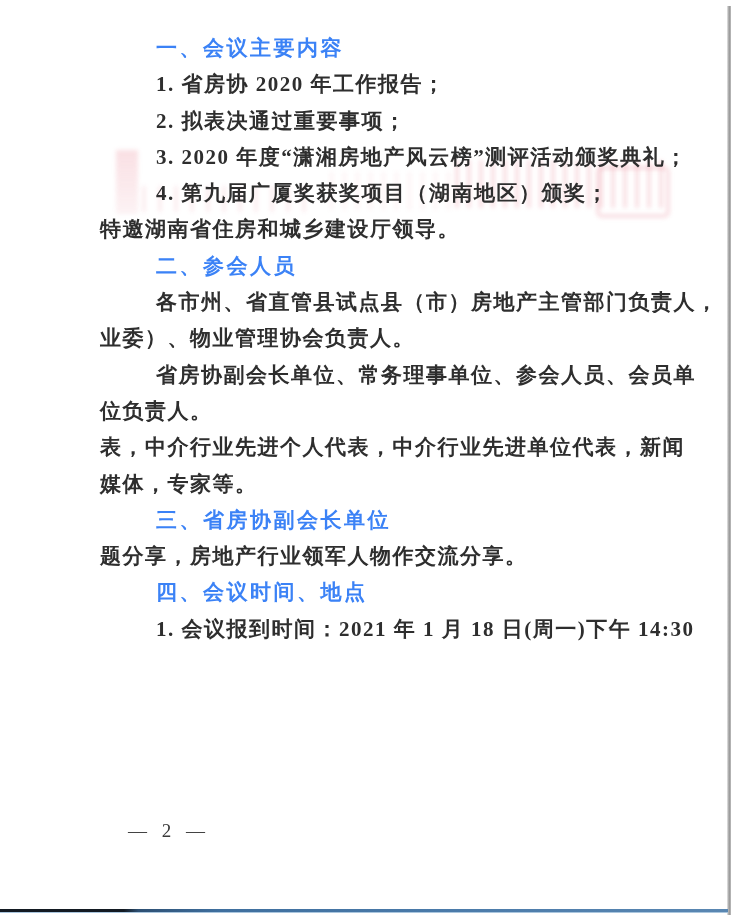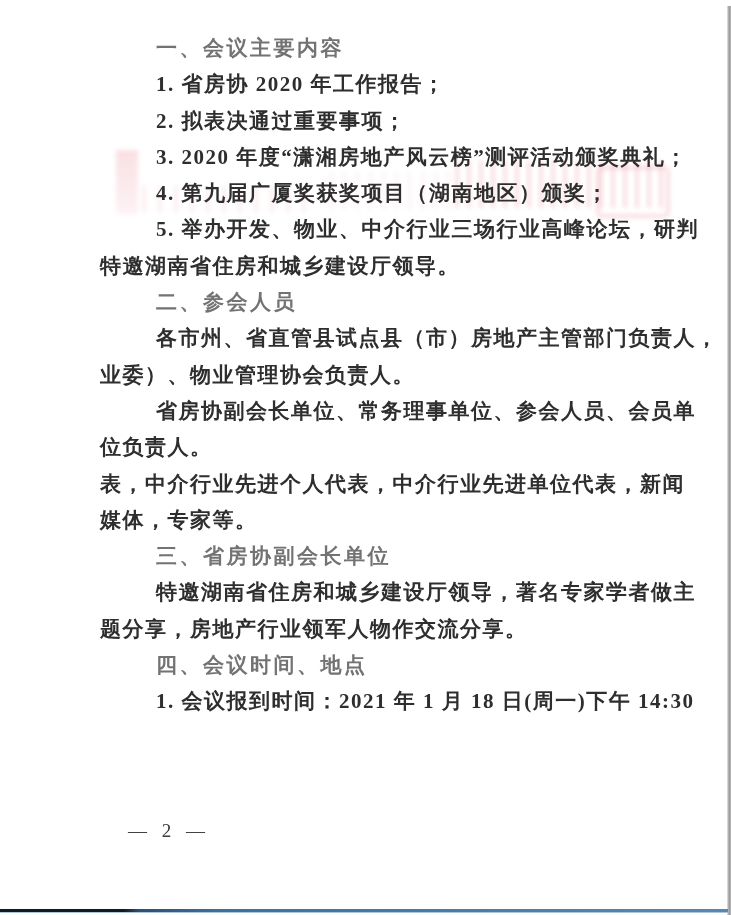--- a/index.html
+++ b/index.html
@@ -32,21 +32,21 @@
     white-space: nowrap;
     color: #2e2e2e;
     font-weight: bold;
   }
   .line.indent { padding-left: 56px; }
   .line.heading {
     font-family: "Liberation Sans", "DejaVu Sans", sans-serif;
     font-weight: 700;
     font-size: 21px;
     letter-spacing: 2.5px;
-    color: #737373;
+    color: #3b82f6;
   }
 
   
   .page-number {
     position: absolute;
     left: 128px;
     top: 820px;
     font-size: 19px;
     letter-spacing: 5px;
     color: #3a3a3a;
@@ -114,31 +114,29 @@
   <div class="wm wm3"></div>
   <div class="wm wm4"></div>
   <div class="wm wm5"></div>
 
   <div class="content">
     <div class="line heading indent">一、会议主要内容</div>
     <div class="line indent">1. 省房协 2020 年工作报告；</div>
     <div class="line indent">2. 拟表决通过重要事项；</div>
     <div class="line indent">3. 2020 年度“潇湘房地产风云榜”测评活动颁奖典礼；</div>
     <div class="line indent">4. 第九届广厦奖获奖项目（湖南地区）颁奖；</div>
-    <div class="line indent">5. 举办开发、物业、中介行业三场行业高峰论坛，研判</div>
     <div class="line">特邀湖南省住房和城乡建设厅领导。</div>
     <div class="line heading indent">二、参会人员</div>
     <div class="line indent">各市州、省直管县试点县（市）房地产主管部门负责人，</div>
     <div class="line">业委）、物业管理协会负责人。</div>
     <div class="line indent">省房协副会长单位、常务理事单位、参会人员、会员单</div>
     <div class="line">位负责人。</div>
     <div class="line">表，中介行业先进个人代表，中介行业先进单位代表，新闻</div>
     <div class="line">媒体，专家等。</div>
     <div class="line heading indent">三、省房协副会长单位</div>
-    <div class="line indent">特邀湖南省住房和城乡建设厅领导，著名专家学者做主</div>
     <div class="line">题分享，房地产行业领军人物作交流分享。</div>
     <div class="line heading indent">四、会议时间、地点</div>
     <div class="line indent">1. 会议报到时间：2021 年 1 月 18 日(周一)下午 14:30</div>
   </div>
 
   <div class="page-number">— 2 —</div>
 
   <div class="edge-right"></div>
   <div class="bottom-line"></div>
 

